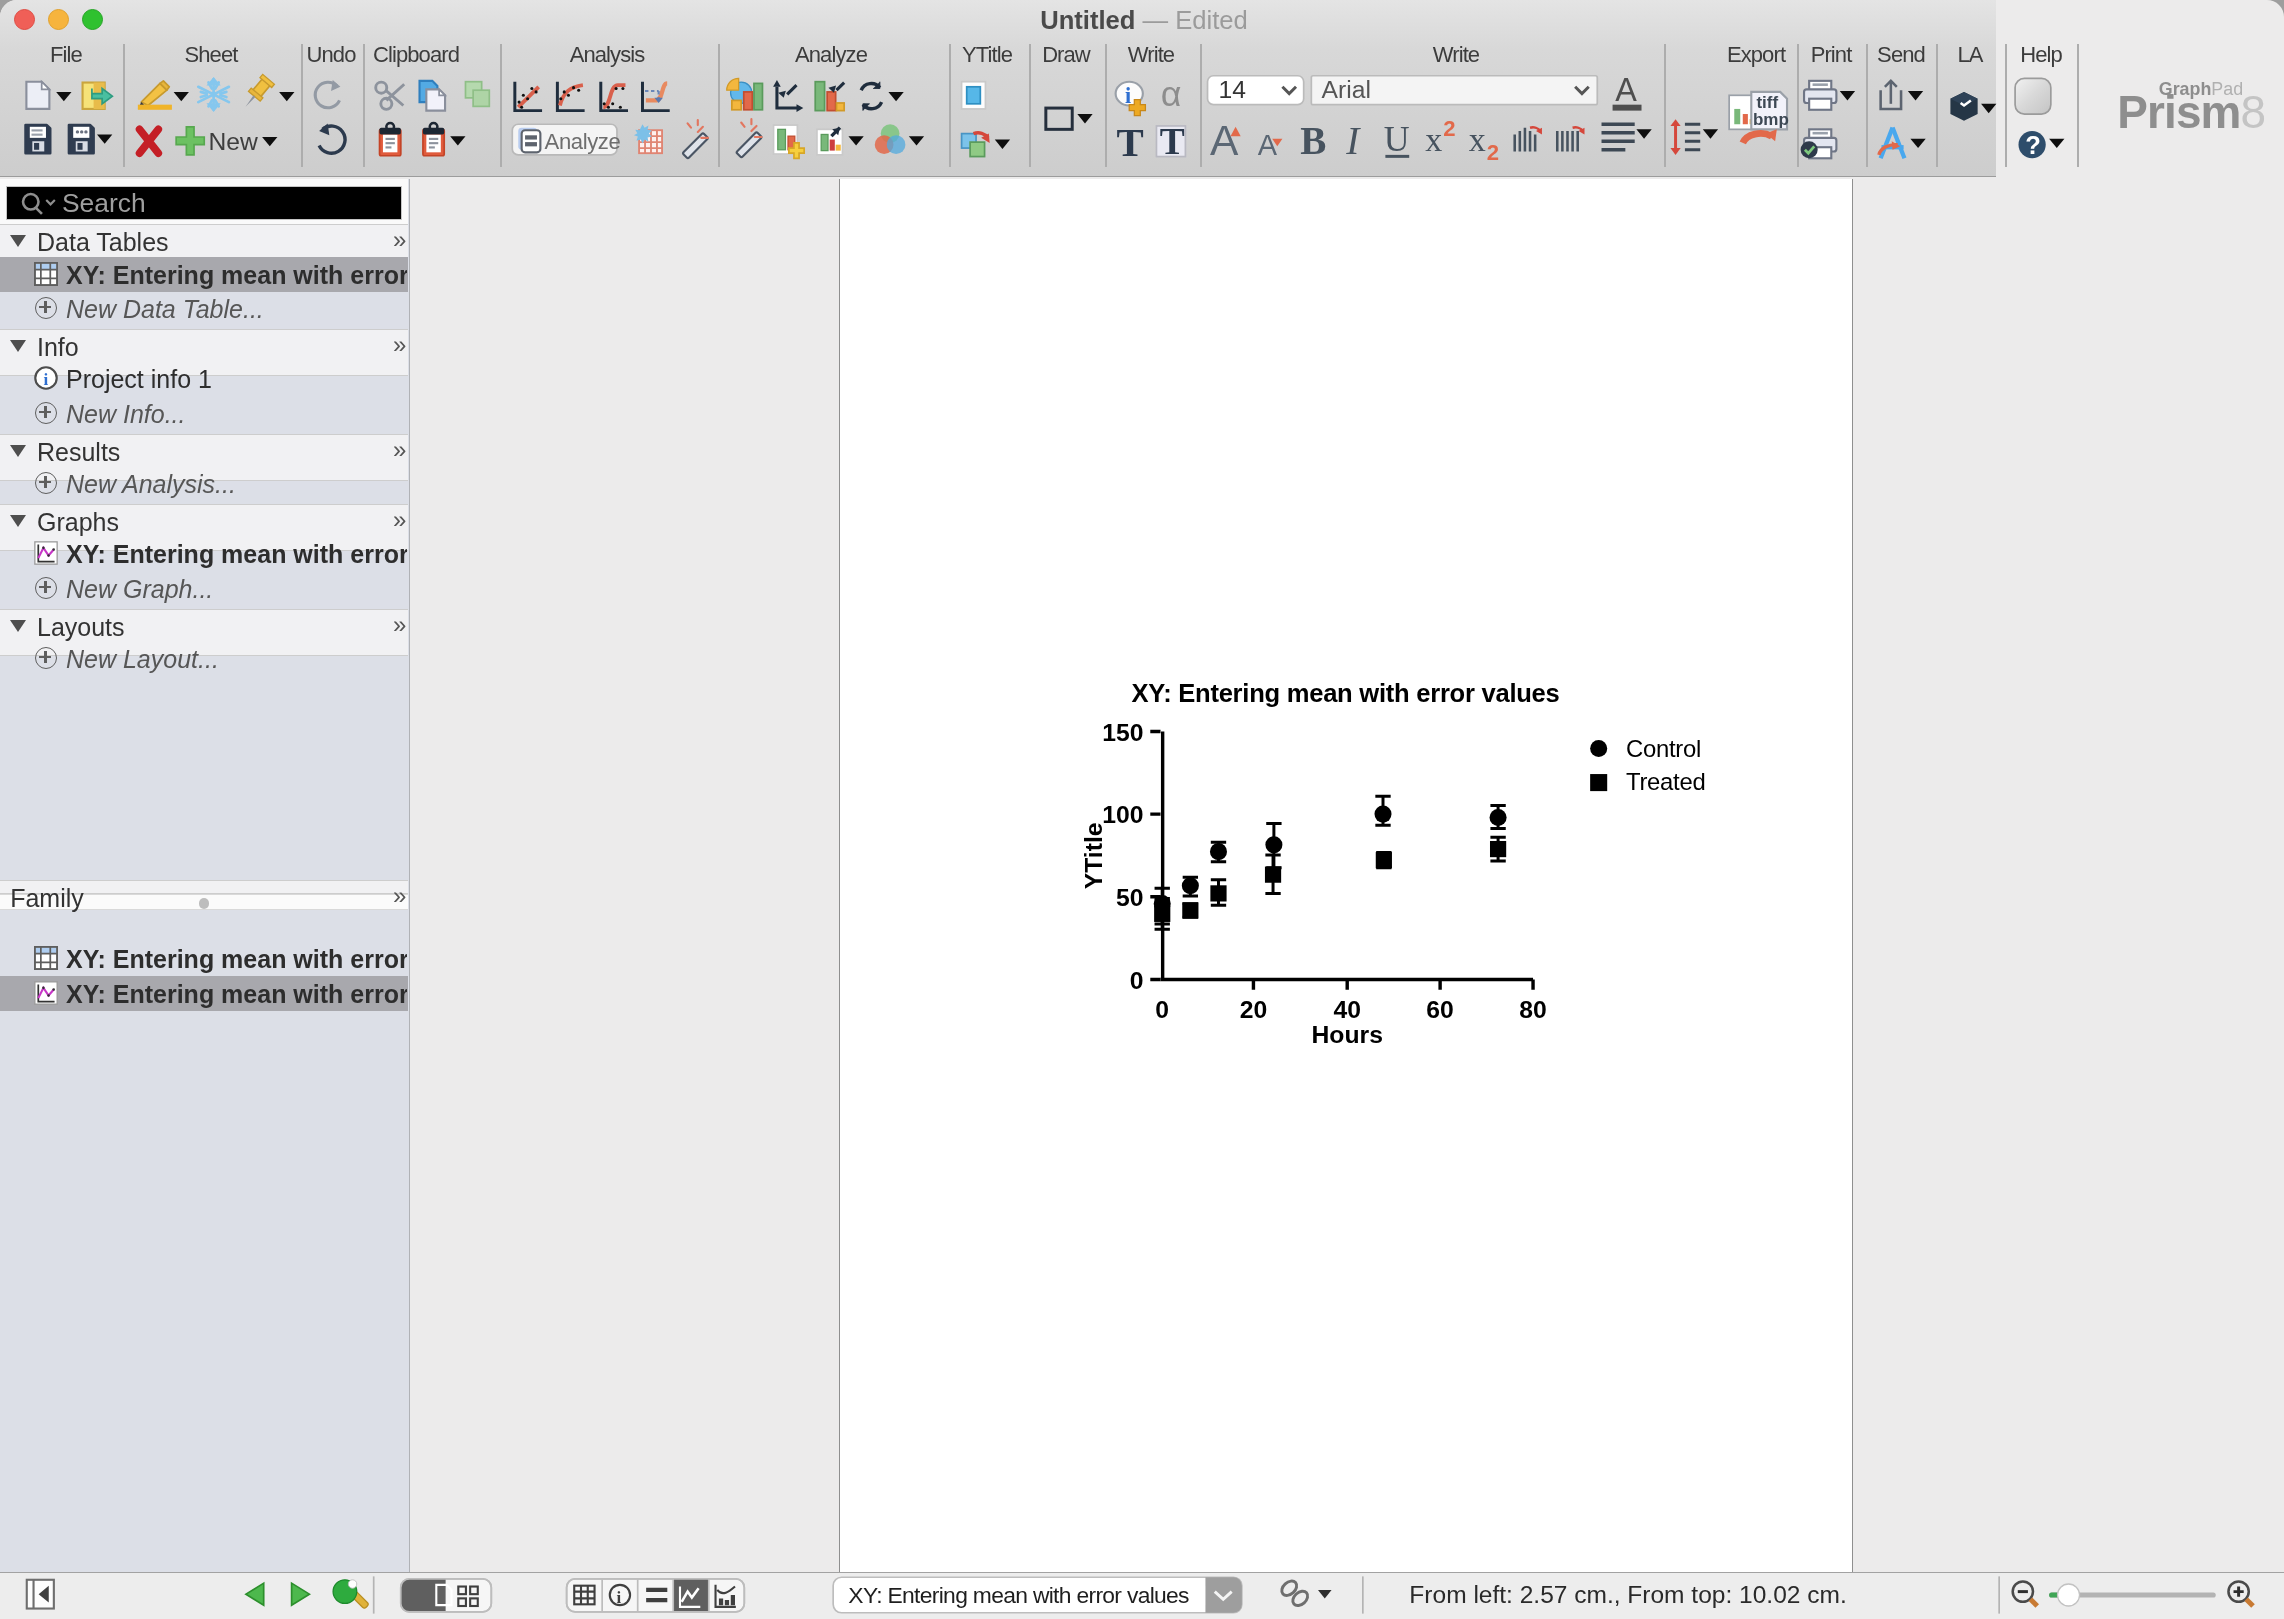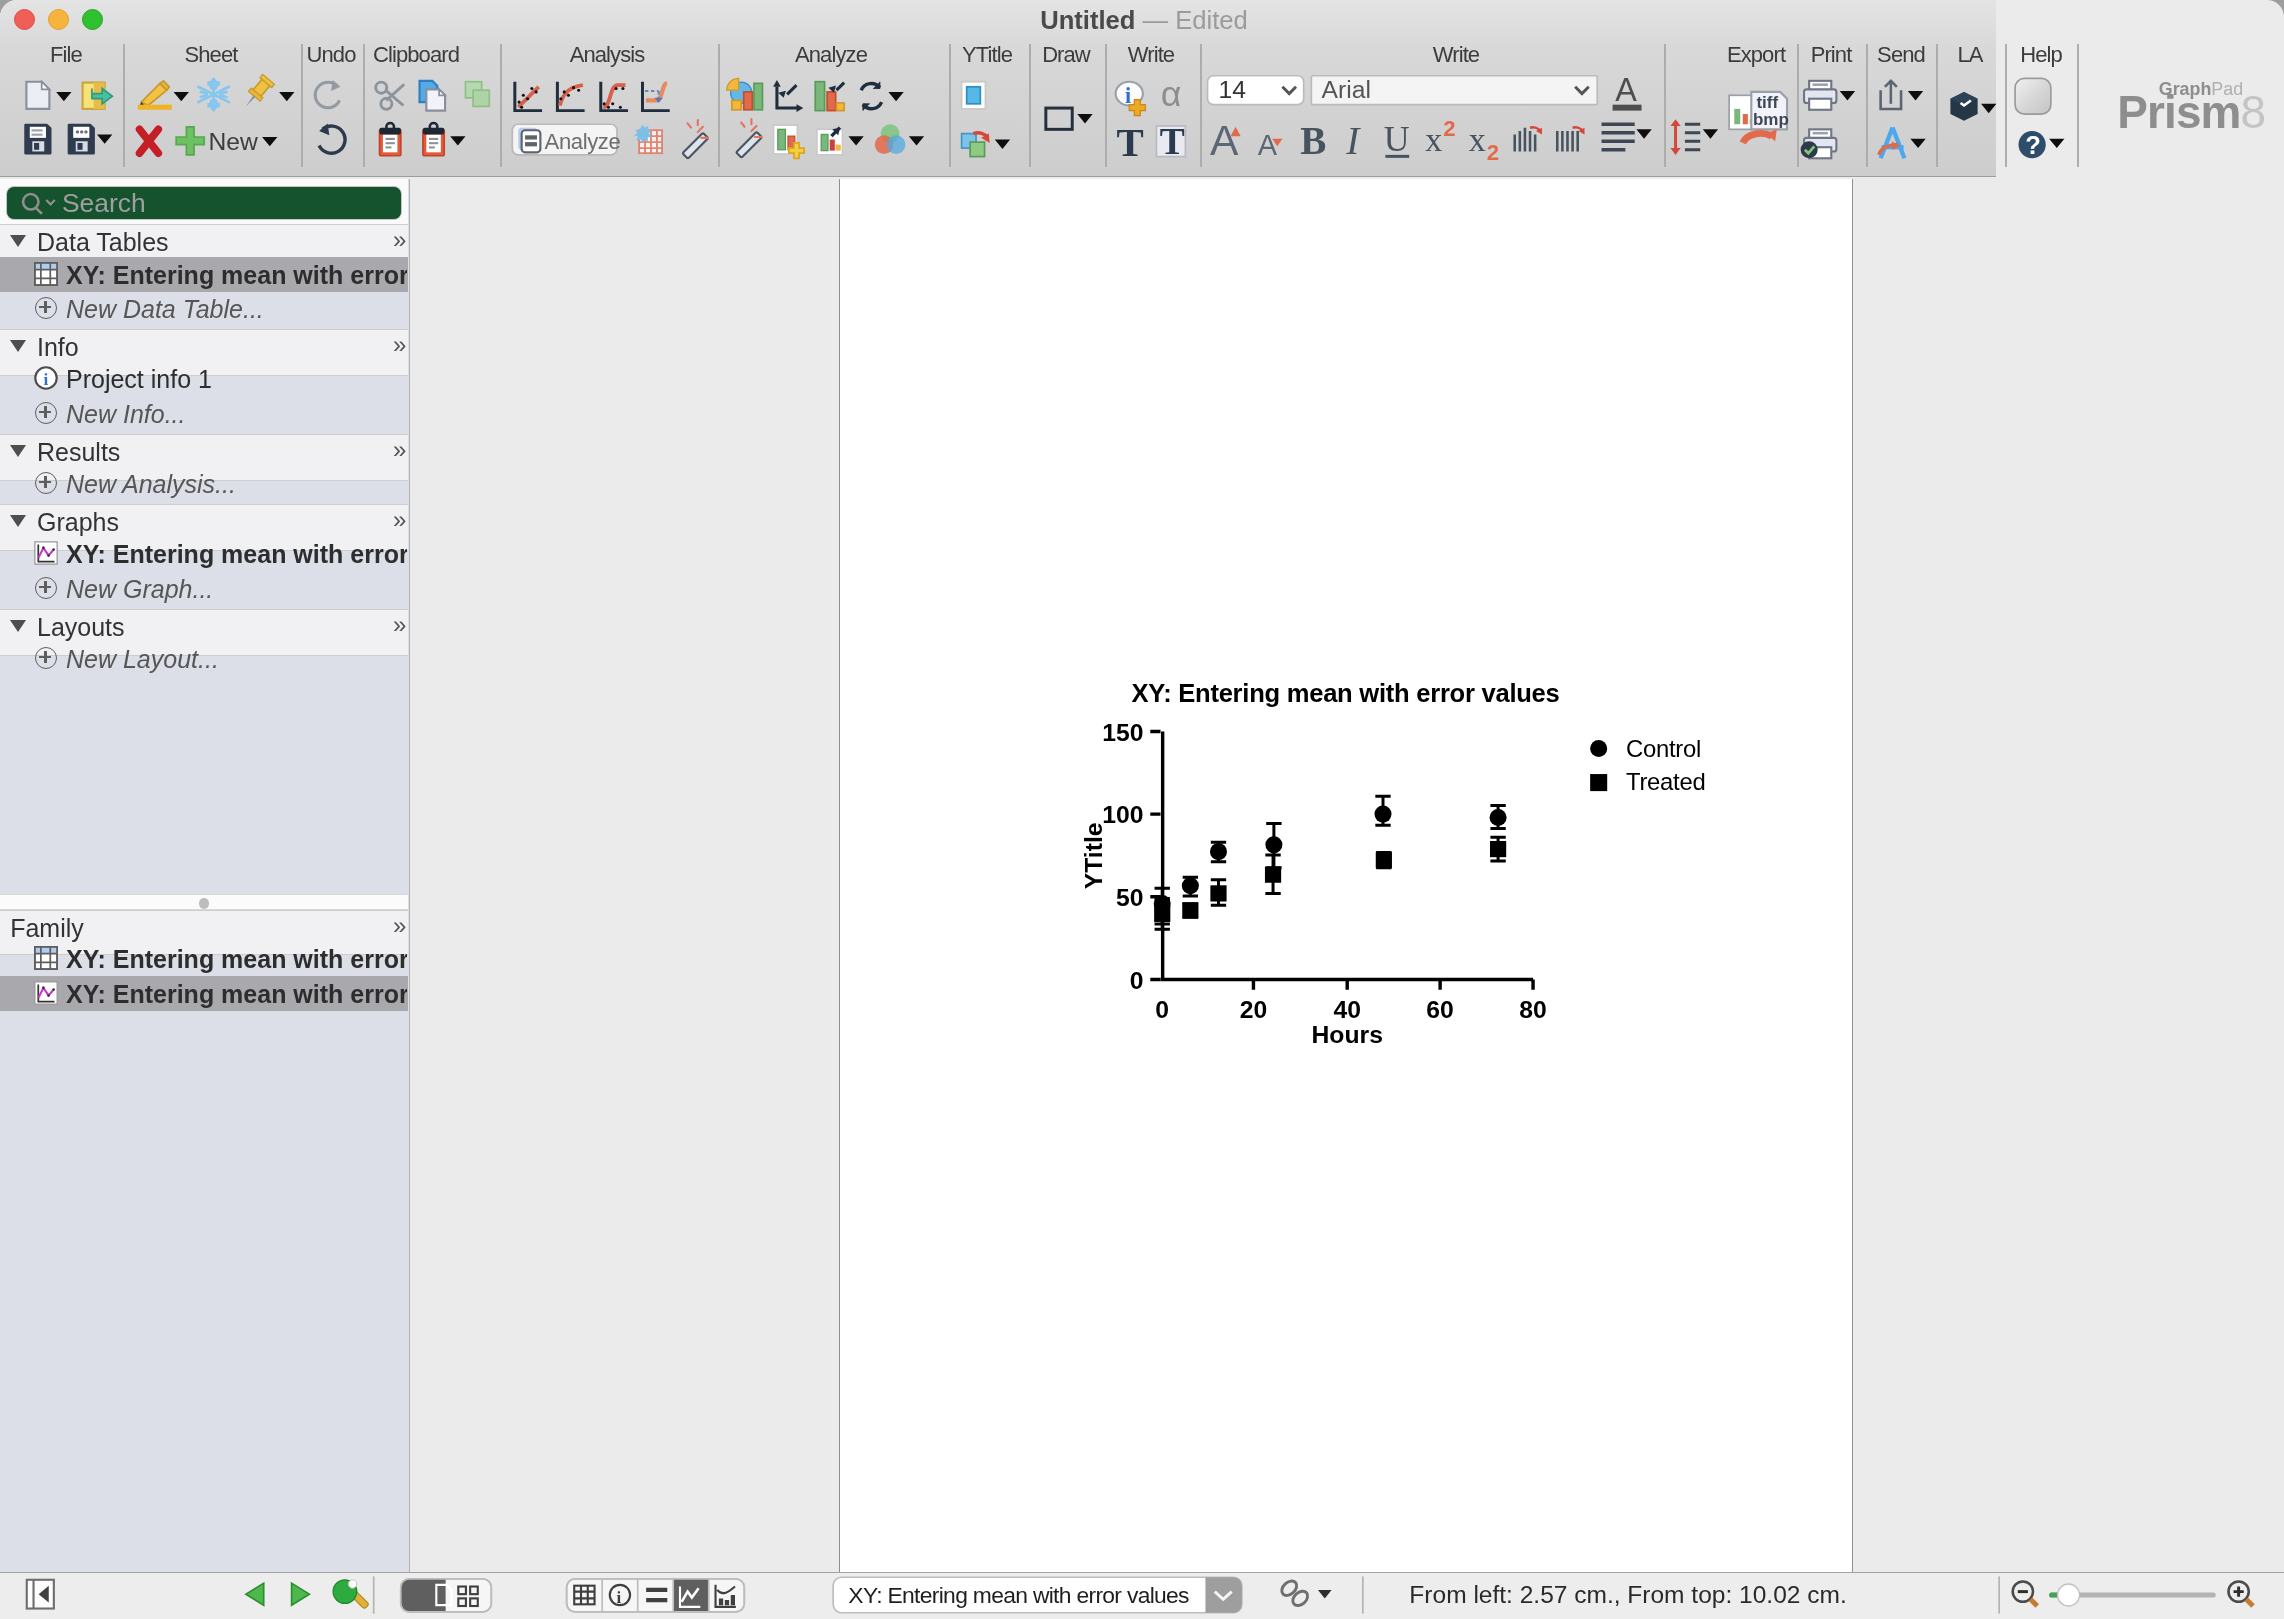--- a/index.html
+++ b/index.html
@@ -7,21 +7,21 @@
 
 #tbar{position:absolute;left:0;top:0;width:1996px;height:177px;background:linear-gradient(#e4e4e4,#d8d8d8 28%,#cdcdcd);border-bottom:1.7px solid #9c9c9c}
 .tl{position:absolute;top:8.5px;width:21px;height:21px;border-radius:50%}
 #title{position:absolute;top:6px;left:1144px;transform:translateX(-50%);font-size:25.6px;color:#4a4a4a;font-weight:700;white-space:nowrap}
 #title span{color:#9b9b9b;font-weight:400}
 .lbl{position:absolute;top:42px;font-size:22px;color:#3c3c3c;letter-spacing:-0.9px;transform:translateX(-50%);white-space:nowrap}
 .sep{position:absolute;top:44px;width:1.7px;height:123px;background:#adadad}
 
 #sbar{position:absolute;left:0;top:179px;width:410px;height:1393px;background:#dcdfe7;border-right:1.7px solid #b0b2b6}
 #searchband{position:absolute;left:0;top:0;width:408px;height:47px;background:#fafafa;border-bottom:1.7px solid #d6d6d6}
-#searchbox{position:absolute;left:6px;top:6.8px;width:396px;height:34px;background:#14532d;border:1.7px solid #c5c5c5;border-radius:8px}
+#searchbox{position:absolute;left:6px;top:6.8px;width:396px;height:34px;background:#000000;border:1.7px solid #c5c5c5;border-radius:0}
 .shdr{position:absolute;left:0;width:408px;height:47px;background:#f1f1f3;border-top:0.9px solid #cdcdcd;border-bottom:0.9px solid #cdcdcd;font-size:25px;color:#333}
 .shdr .tri{position:absolute;left:10.2px;top:10.2px;width:0;height:0;border-left:8.5px solid transparent;border-right:8.5px solid transparent;border-top:12px solid #4e4e4e}
 .shdr .txt{position:absolute;left:37px;top:2.6px}
 .shdr .chev{position:absolute;right:8.5px;top:0.9px;font-size:24px;color:#555;letter-spacing:-6.8px}
 .srow{position:absolute;left:0;width:408px;height:35px;font-size:25px;color:#2d2d2d}
 .srow.sel{background:#a8a8ad}
 .srow .txt{position:absolute;left:66px;top:4.3px;white-space:nowrap;overflow:hidden;max-width:341px}
 .srow.b .txt{font-weight:700}
 .srow.it .txt{font-style:italic;color:#565656}
 .plus{position:absolute;left:35px;top:6px;width:22px;height:22px;border:1.7px solid #5e5e5e;border-radius:50%;color:#5e5e5e}
@@ -466,21 +466,21 @@
         <div class="txt">Layouts</div>
         <div class="chev">»</div>
       </div>
  <div class="srow it" style="top:462px">
         <div class="plus"></div>
         <div class="txt">New Layout...</div>
       </div>
  <div style="position:absolute;left:0;top:715px;width:408px;height:16px;background:#fbfbfb;border-top:0.9px solid #d9d9d9;border-bottom:0.9px solid #d9d9d9">
         <div style="position:absolute;left:199px;top:3.4px;width:10.2px;height:10.2px;border-radius:50%;background:#bdbdbd"></div>
       </div>
- <div class="shdr" style="top:731px;height:45px">
+ <div class="shdr" style="top:701px;height:14px">
         <div class="txt" style="left:10.2px">Family</div>
         <div class="chev">»</div>
       </div>
  <div class="srow b" style="top:762px">
    <svg width="24" height="24" viewBox="0 0 28 28" style="position:absolute;left:34px;top:5.1px">
           <rect x="1" y="1" width="26" height="26" fill="#fff" stroke="#5e5e5e" stroke-width="2"></rect>
           <rect x="2" y="2" width="24" height="7" fill="#aecdf0"></rect>
           <path d="M1 9h26M1 19h26M8 1v26M19 1v26" stroke="#5e5e5e" stroke-width="2"></path>
           <rect x="1" y="1" width="26" height="26" fill="none" stroke="#5e5e5e" stroke-width="2"></rect>
         </svg>

